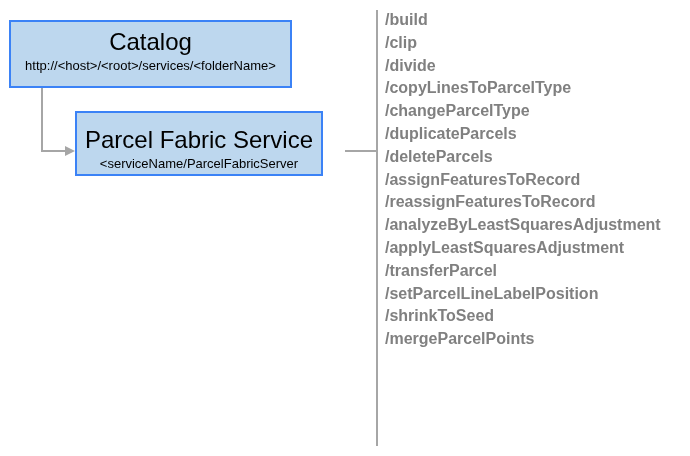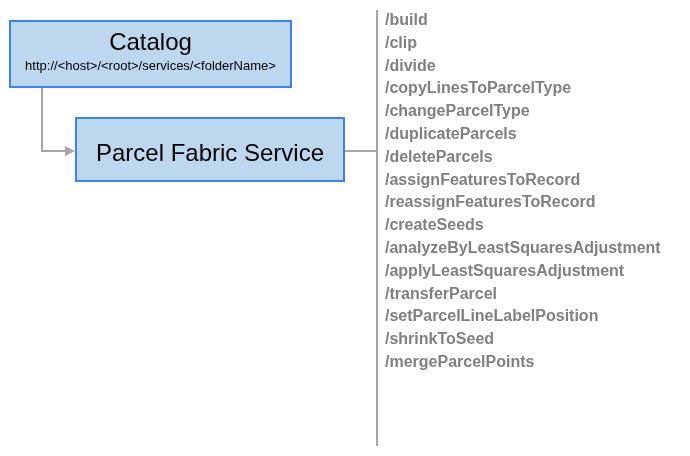--- a/index.html
+++ b/index.html
@@ -24,24 +24,24 @@
   }
   .node-catalog {
     left: 9px;
     top: 20px;
     width: 283px;
     height: 68px;
     padding-top: 4px;
   }
   .node-service {
     left: 75px;
-    top: 117px;
-    width: 270px;
+    top: 111px;
+    width: 248px;
     height: 65px;
-    padding-top: 18px;
+    padding-top: 11px;
   }
   .node-title {
     font-size: 24px;
     line-height: 31px;
     color: #000000;
     white-space: nowrap;
   }
   .node-subtitle {
     font-size: 13px;
     line-height: 17px;
@@ -109,37 +109,37 @@
     <div class="node-title">Catalog</div>
     <div class="node-subtitle">http://&lt;host&gt;/&lt;root&gt;/services/&lt;folderName&gt;</div>
   </div>
 
   <div class="conn conn-elbow-v"></div>
   <div class="conn conn-elbow-h"></div>
   <div class="arrow-right"></div>
 
   <div class="node node-service">
     <div class="node-title">Parcel Fabric Service</div>
+    <div class="node-subtitle">&lt;serviceName/ParcelFabricServer</div>
   </div>
 
   <div class="conn conn-service-h"></div>
 
   <div class="conn divider-v"></div>
 
   <ul class="endpoint-list">
       <li>/build</li>
       <li>/clip</li>
       <li>/divide</li>
       <li>/copyLinesToParcelType</li>
       <li>/changeParcelType</li>
       <li>/duplicateParcels</li>
       <li>/deleteParcels</li>
       <li>/assignFeaturesToRecord</li>
       <li>/reassignFeaturesToRecord</li>
-      <li>/createSeeds</li>
       <li>/analyzeByLeastSquaresAdjustment</li>
       <li>/applyLeastSquaresAdjustment</li>
       <li>/transferParcel</li>
       <li>/setParcelLineLabelPosition</li>
       <li>/shrinkToSeed</li>
       <li>/mergeParcelPoints</li>
     </ul>
 
 </div>
 

